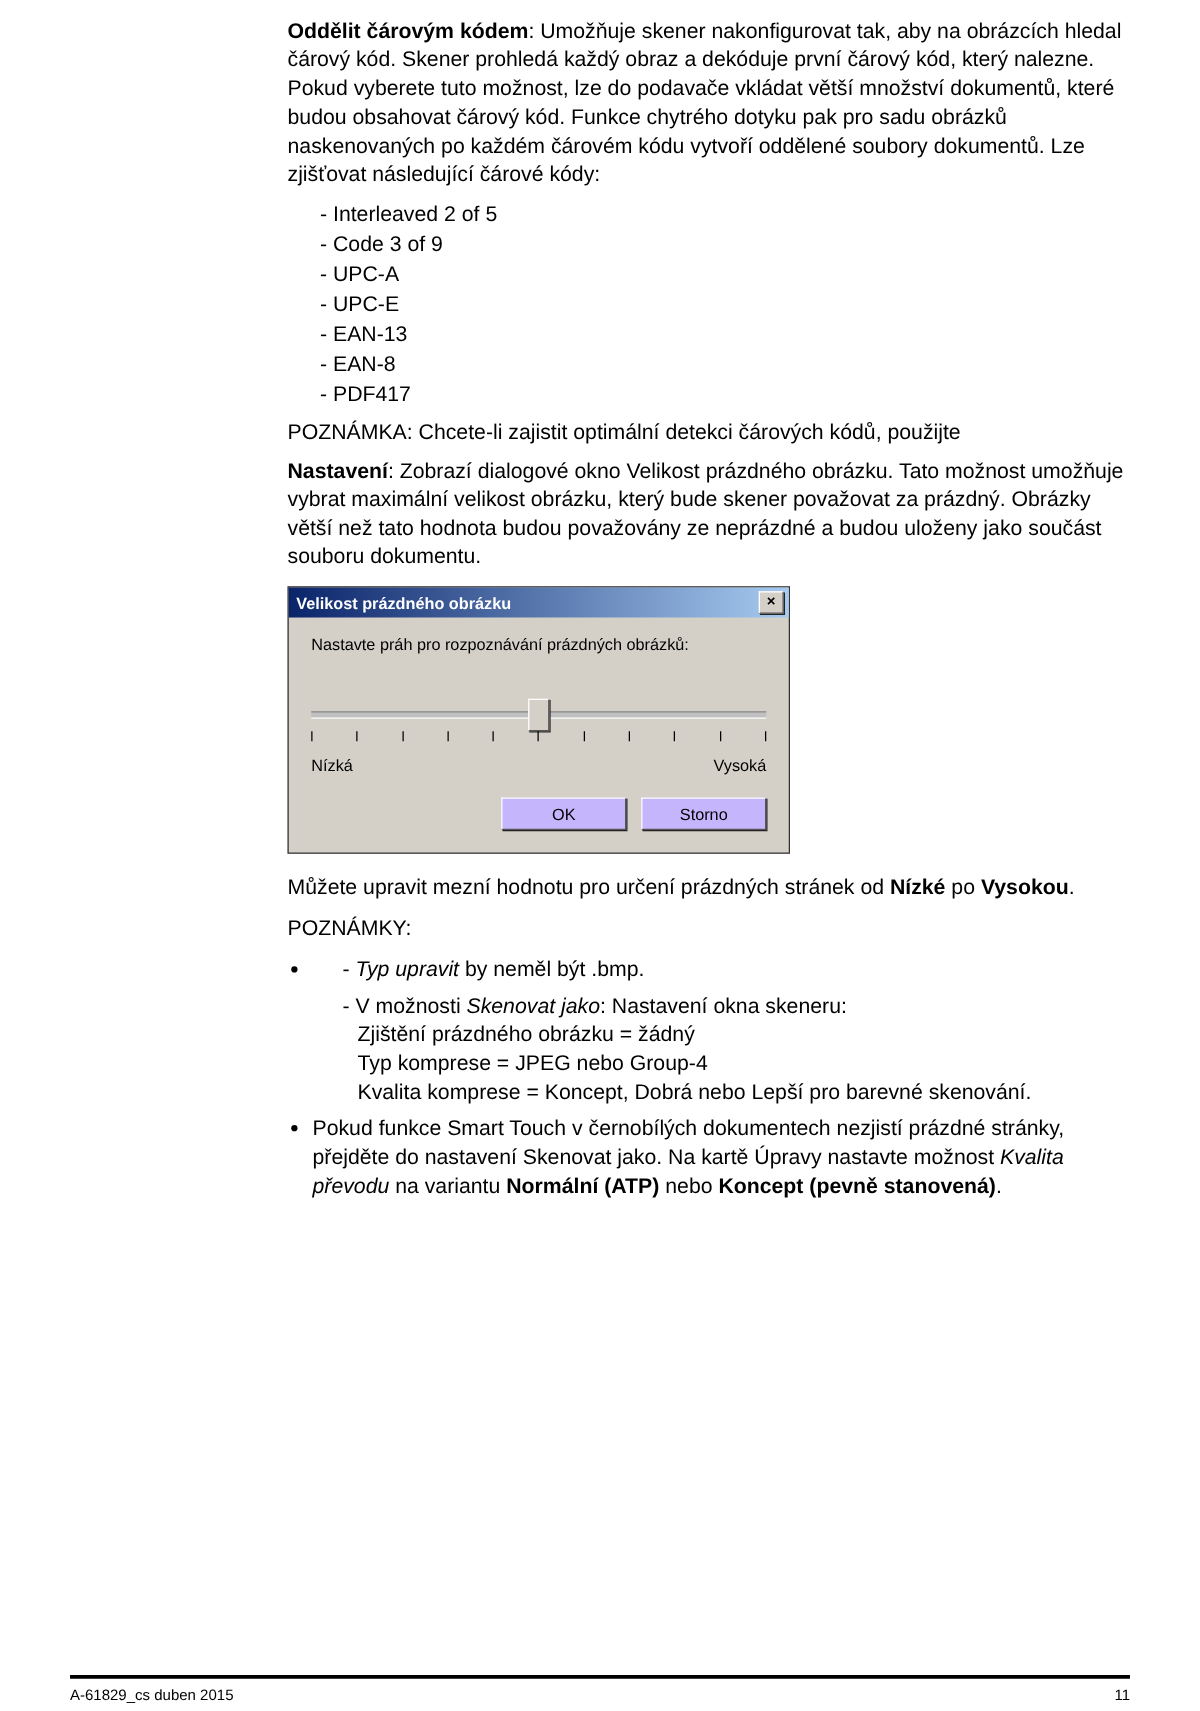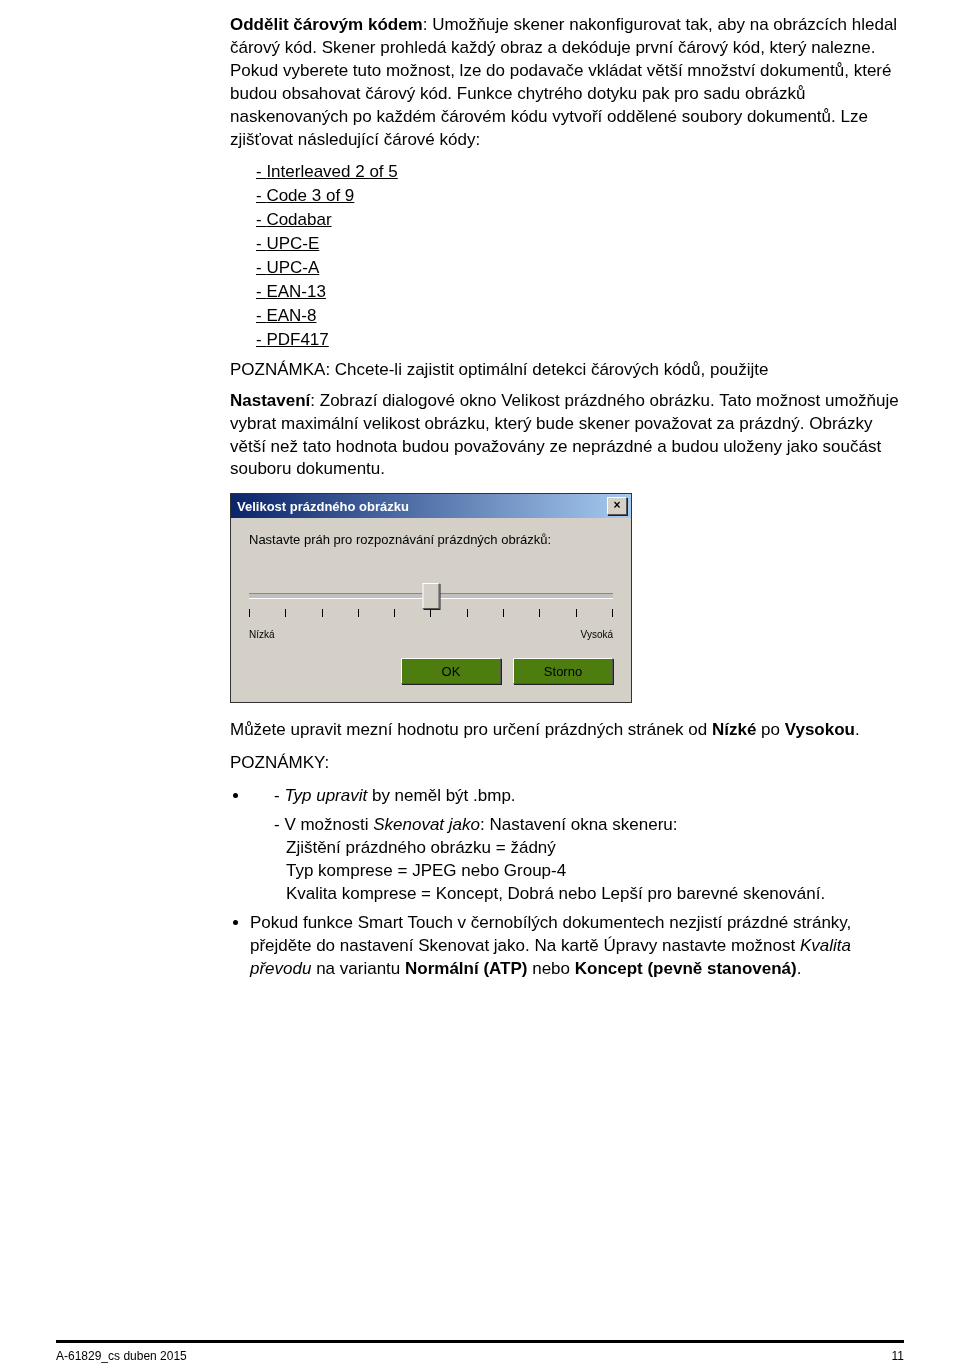--- a/index.html
+++ b/index.html
@@ -16,21 +16,20 @@
     box-sizing: border-box;
     min-height: 1340px;
     position: relative;
   }
   p { margin: 0 0 10px 0; line-height: 1.35; }
   .bold { font-weight: bold; }
   ul.barcode-list {
     list-style: none;
     margin: 8px 0 0 0;
     padding: 0 0 0 26px;
-    text-decoration: underline;
   }
   ul.barcode-list li {
     margin: 4px 0;
   }
   ul.barcode-list li::before {
     content: "- ";
   }
   .note-block { margin: 10px 0; }
   .note-line1 { padding-left: 0; }
   .note-line2 { padding-left: 108px; }
@@ -105,32 +104,32 @@
     left: 0; right: 0;
     display: flex;
     justify-content: space-between;
   }
   .ticks span {
     width: 1px; height: 8px; background: #000;
   }
   .slider-labels {
     display: flex;
     justify-content: space-between;
-    font-size: 10px;
+    font-size: 13px;
     margin-bottom: 18px;
   }
   .dlg-buttons {
     display: flex;
     justify-content: flex-end;
     gap: 12px;
   }
   .dlg-buttons button {
     width: 100px;
     height: 26px;
-    background: #4d7c0f;
+    background: #c4b5fd;
     border: 1px solid #fff;
     border-right-color:#555;
     border-bottom-color:#555;
     box-shadow: 1px 1px 0 #222;
     font-family: Tahoma, Arial, sans-serif;
     font-size: 13px;
   }
   ul.bullets {
     list-style: disc;
     padding-left: 20px;
@@ -160,23 +159,22 @@
 
 <div class="page">
 
   <p>
     <span class="bold">Oddělit čárovým kódem</span><span>: Umožňuje skener nakonfigurovat tak, aby na obrázcích hledal čárový kód. Skener prohledá každý obraz a dekóduje první čárový kód, který nalezne. Pokud vyberete tuto možnost, lze do podavače vkládat větší množství dokumentů, které budou obsahovat čárový kód. Funkce chytrého dotyku pak pro sadu obrázků naskenovaných po každém čárovém kódu vytvoří oddělené soubory dokumentů. Lze zjišťovat následující čárové kódy:</span>
   </p>
 
   <ul class="barcode-list">
     <li>Interleaved 2 of 5</li>
     <li>Code 3 of 9</li>
-    <li>Codabar</li>
+    <li>UPC-A</li>
     <li>UPC-E</li>
-    <li>UPC-A</li>
     <li>EAN-13</li>
     <li>EAN-8</li>
     <li>PDF417</li>
   </ul>
 
   <div class="note-block">
     <div class="note-line1">POZNÁMKA: Chcete-li zajistit optimální detekci čárových kódů, použijte</div>
   </div>
 
   <p>

